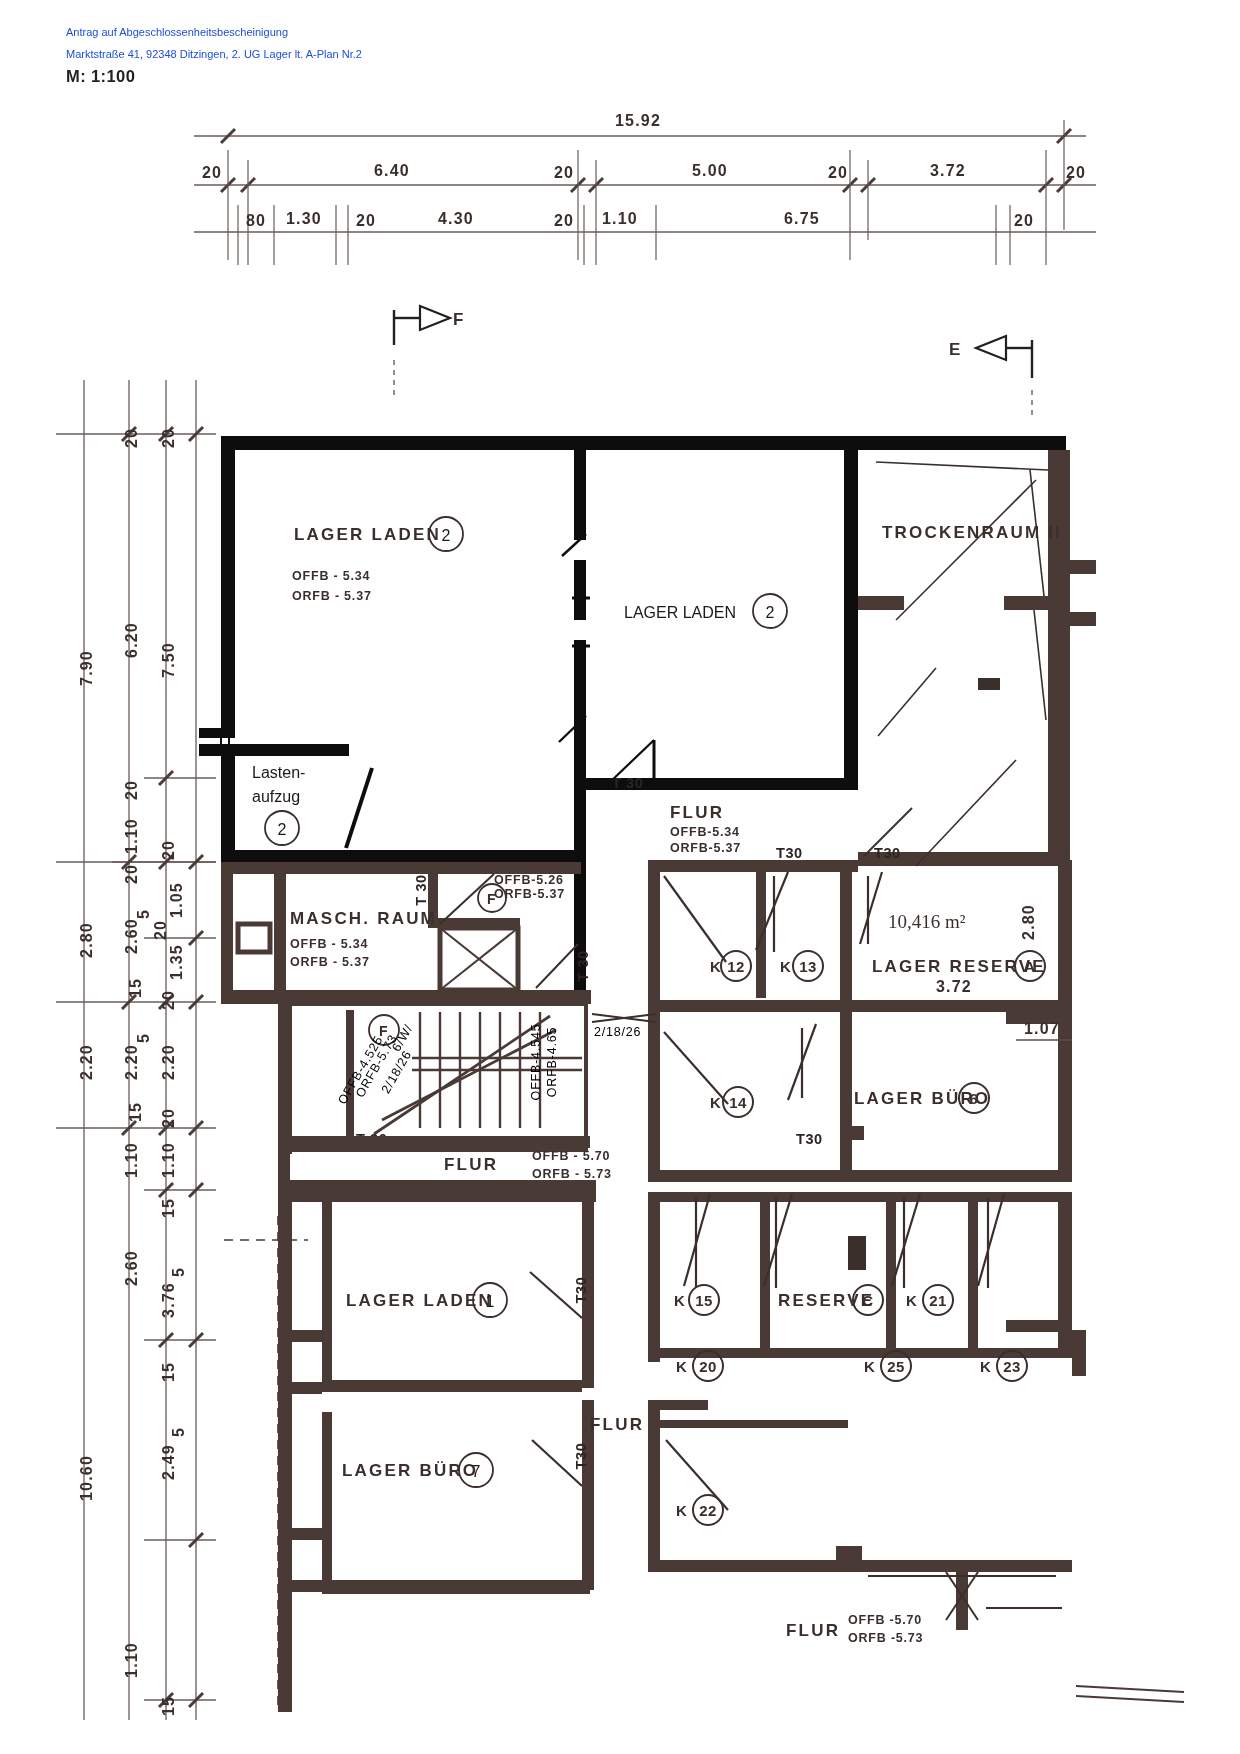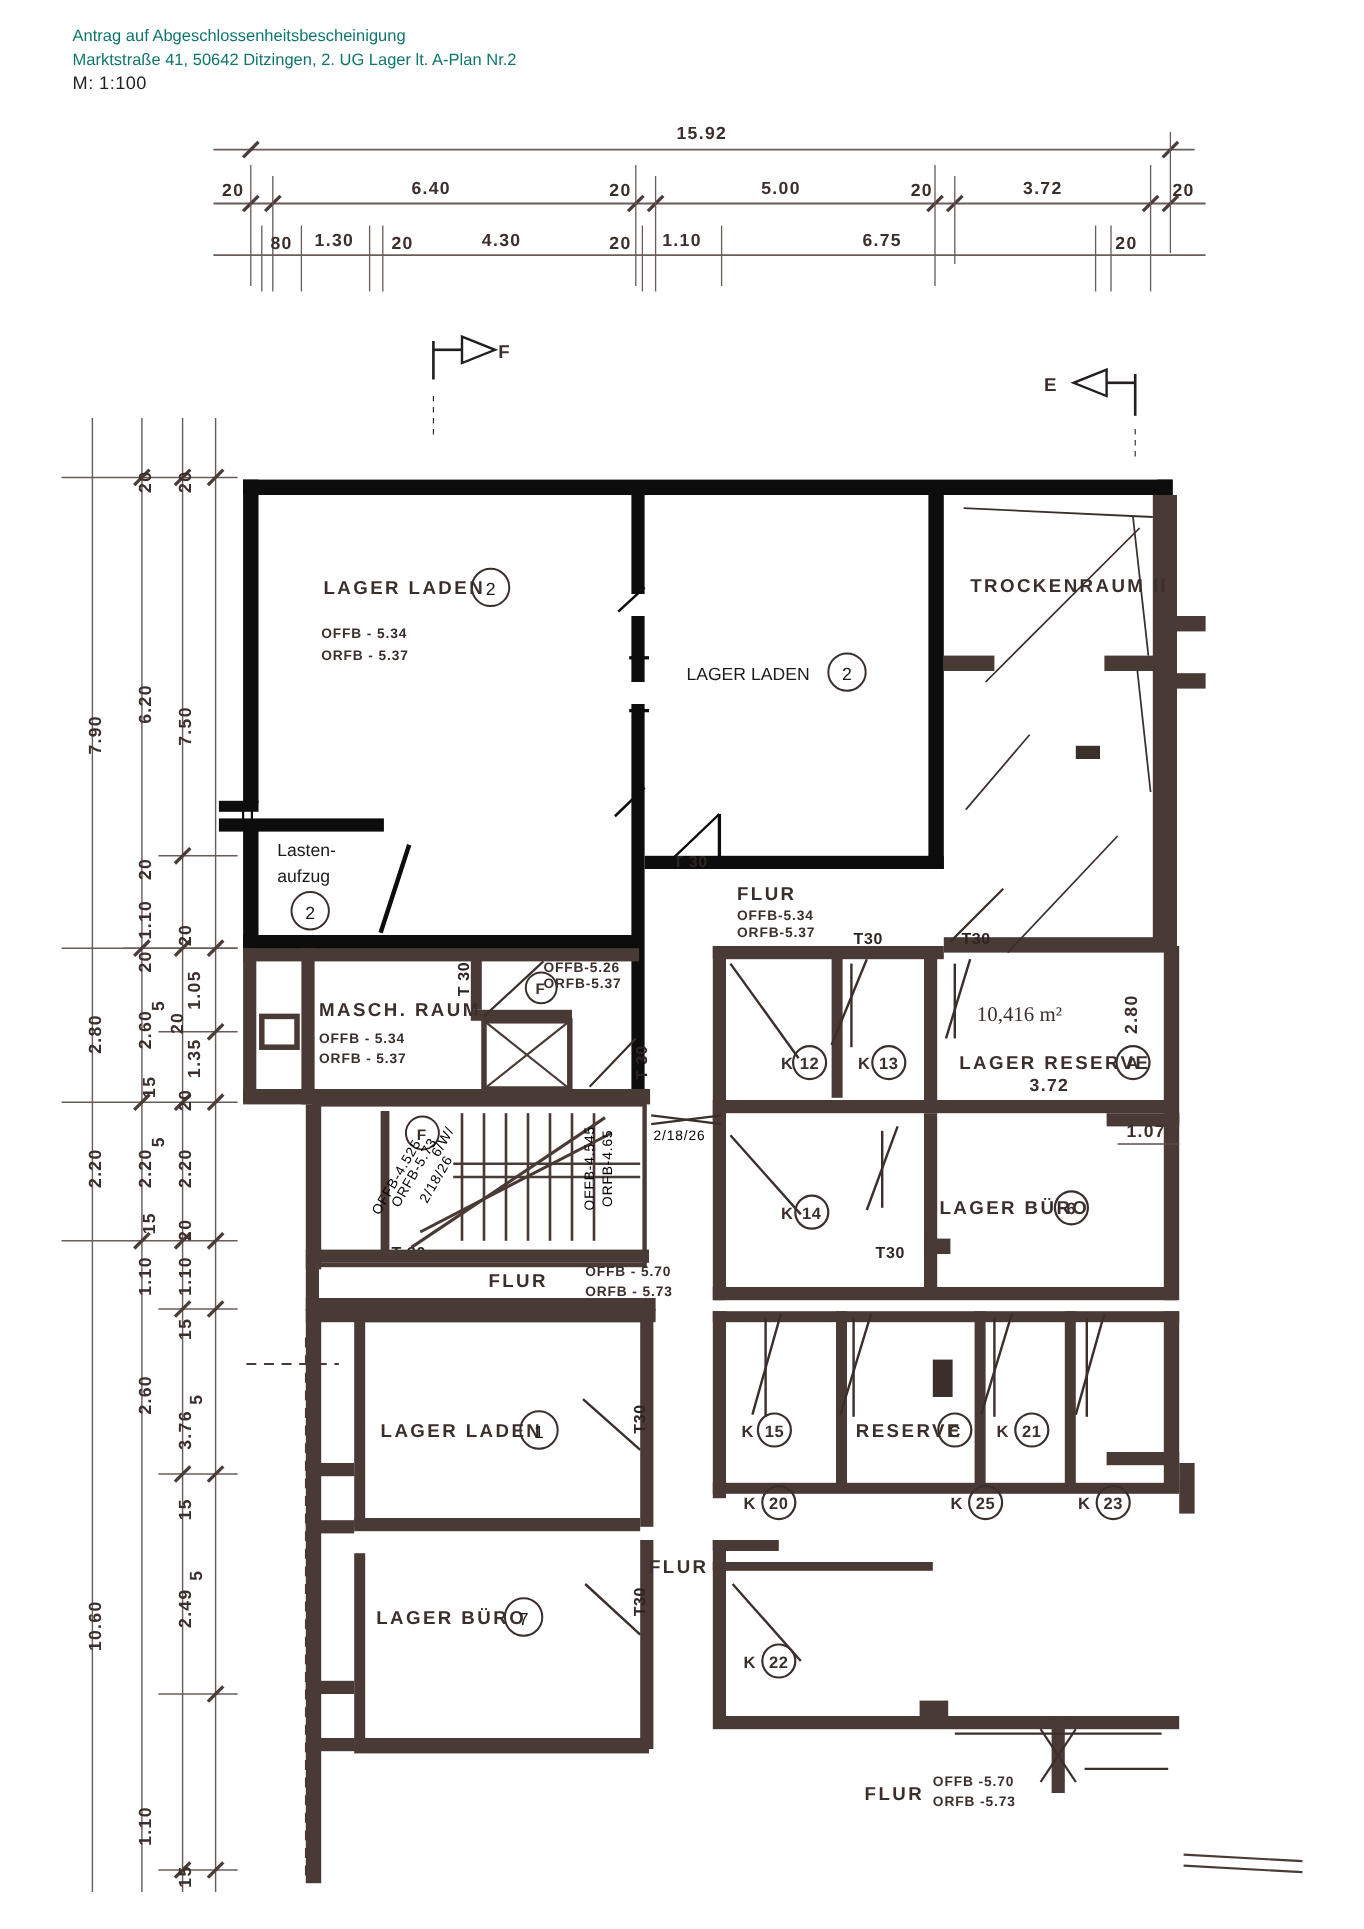--- a/index.html
+++ b/index.html
@@ -1,22 +1,22 @@
 <!DOCTYPE html>
 <html><head>
 <meta charset="utf-8">
 <style>
   html,body{margin:0;padding:0;background:#ffffff;}
   body{width:1240px;height:1754px;position:relative;
        font-family:"Liberation Sans", sans-serif;color:#231f20;overflow:hidden;}
 
   
   #header{position:absolute;left:66px;top:22px;width:820px;}
-  #header .hline{font-size:15px;line-height:21.5px;color:#0f766e;white-space:nowrap;}
-  #header .scale{font-size:16.5px;line-height:21.5px;margin-top:1px;letter-spacing:.4px;}
+  #header .hline{font-size:11px;line-height:21.5px;color:#1d4ed8;white-space:nowrap;}
+  #header .scale{font-size:16.5px;line-height:21.5px;margin-top:1px;letter-spacing:.4px;font-weight:bold;}
 
   
   #plan{position:absolute;left:0;top:0;width:1240px;height:1754px;padding-left:16px;}
   #plan svg{display:block;}
 
   
   .sten{font-family:"Liberation Sans", sans-serif;font-weight:bold;
         letter-spacing:1.6px;fill:#3b2f2c;}
   .sten-room{font-size:17px;letter-spacing:2.2px;}
   .sten-small{font-size:12.5px;letter-spacing:.8px;}
@@ -24,21 +24,21 @@
   .sten-k{font-size:15px;font-weight:bold;letter-spacing:.5px;fill:#3b2f2c;}
   .hand{font-family:"Liberation Serif", serif;font-size:19px;fill:#3b2f2c;}
   .plainlbl{font-family:"Liberation Sans", sans-serif;font-size:16px;fill:#1a1a1a;}
   .t30{font-size:14.5px;font-weight:bold;letter-spacing:.6px;fill:#2e2422;}
 </style>
 </head>
 <body>
 
 <div id="header">
   <div class="hline">Antrag auf Abgeschlossenheitsbescheinigung</div>
-  <div class="hline">Marktstraße 41, 50642 Ditzingen, 2. UG Lager lt. A-Plan Nr.2</div>
+  <div class="hline">Marktstraße 41, 92348 Ditzingen, 2. UG Lager lt. A-Plan Nr.2</div>
   <div class="scale">M:  1:100</div>
 </div>
 
 <div id="plan">
 <svg width="1240" height="1754" viewBox="0 0 1240 1754" xmlns="http://www.w3.org/2000/svg">
 
   <defs>
     <g id="tick">
       <line x1="-7" y1="7" x2="7" y2="-7" stroke="#4a3c38" stroke-width="3"></line>
     </g>

